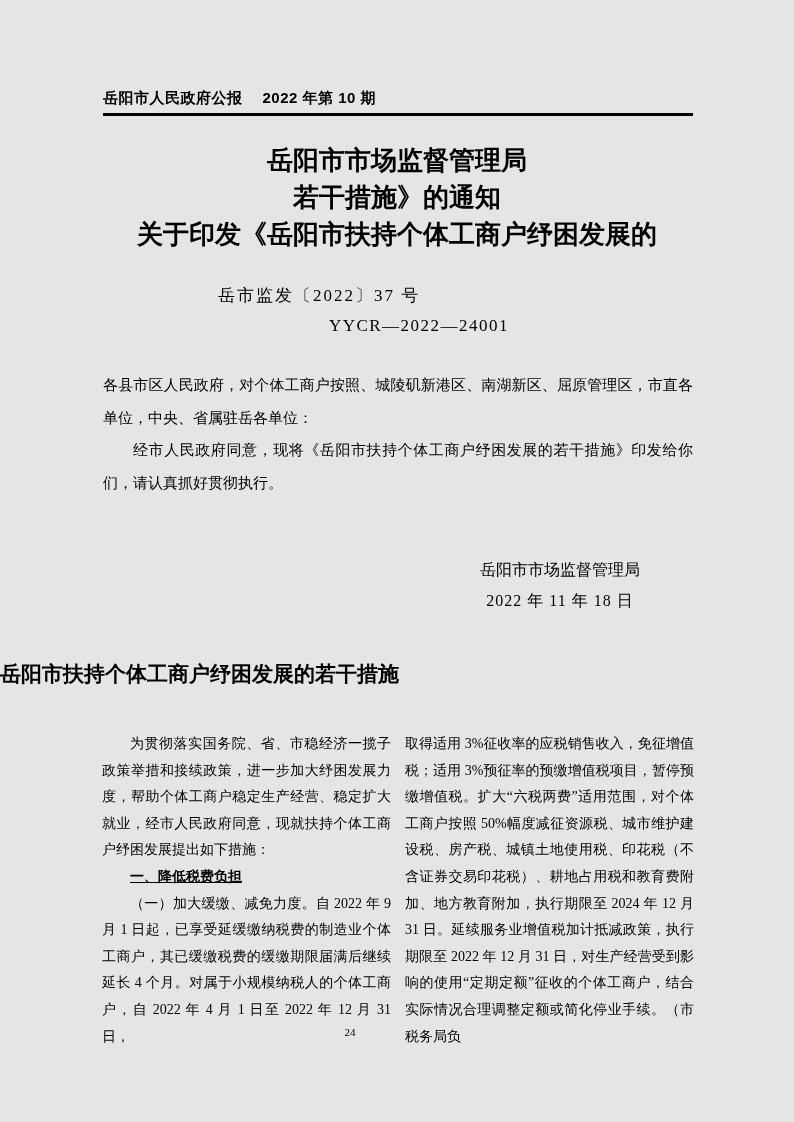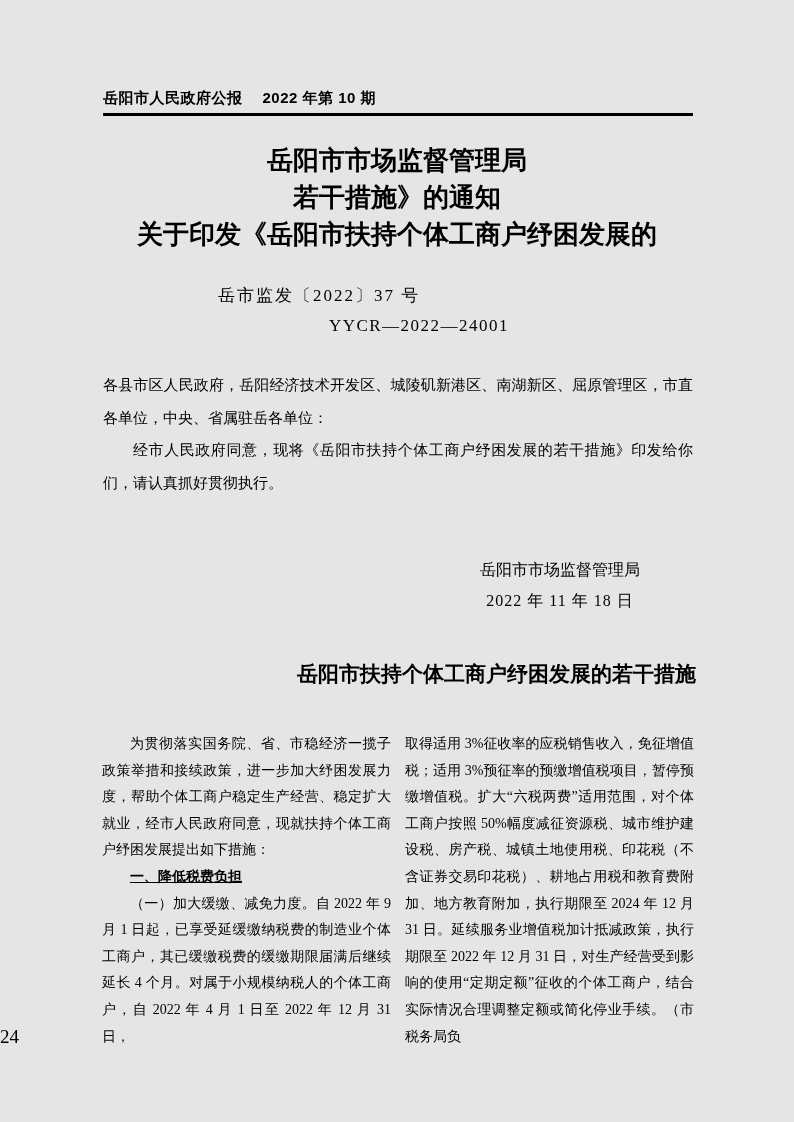--- a/index.html
+++ b/index.html
@@ -90,21 +90,21 @@
     font-size: 16px;
     line-height: 20px;
   }
   .signature .sig-date { margin-top: 11px; letter-spacing: 1px; }
   
   .measures-title {
     position: absolute;
     left: 0;
     top: 660px;
     width: 696px;
-    text-align: right;
+    text-align: left;
     font-size: 21px;
     font-weight: bold;
   }
   .columns {
     position: absolute;
     left: 102px;
     top: 731px;
     width: 592px;
     display: flex;
     gap: 14px;
@@ -117,22 +117,22 @@
   }
   .col p { margin: 0; }
   .col p.indent { text-indent: 2em; }
   .col p.bold { font-weight: bold; text-decoration: underline; }
   
   .folio {
     position: absolute;
     left: 0;
     top: 1026px;
     width: 700px;
-    text-align: left;
-    font-size: 19px;
+    text-align: center;
+    font-size: 11px;
   }
 </style>
 </head>
 <body>
 
 <div class="page">
 
   <div class="running-head">
     <span>岳阳市人民政府公报</span><span class="issue">2022 年第 10 期</span>
   </div>
@@ -141,21 +141,21 @@
   <div class="notice-title">
     <div>岳阳市市场监督管理局</div>
     <div>若干措施》的通知</div>
     <div>关于印发《岳阳市扶持个体工商户纾困发展的</div>
   </div>
 
   <div class="doc-number">岳市监发〔2022〕37 号</div>
   <div class="index-number">YYCR—2022—24001</div>
 
   <div class="notice-body">
-    <p>各县市区人民政府，岳阳经济技术开发区、城陵矶新港区、南湖新区、屈原管理区，市直各单位，中央、省属驻岳各单位：</p>
+    <p>各县市区人民政府，对个体工商户按照、城陵矶新港区、南湖新区、屈原管理区，市直各单位，中央、省属驻岳各单位：</p>
     <p class="indent">经市人民政府同意，现将《岳阳市扶持个体工商户纾困发展的若干措施》印发给你们，请认真抓好贯彻执行。</p>
   </div>
 
   <div class="signature">
     <div class="sig-org">岳阳市市场监督管理局</div>
     <div class="sig-date">2022 年 11 年 18 日</div>
   </div>
 
   <div class="measures-title">岳阳市扶持个体工商户纾困发展的若干措施</div>
 

